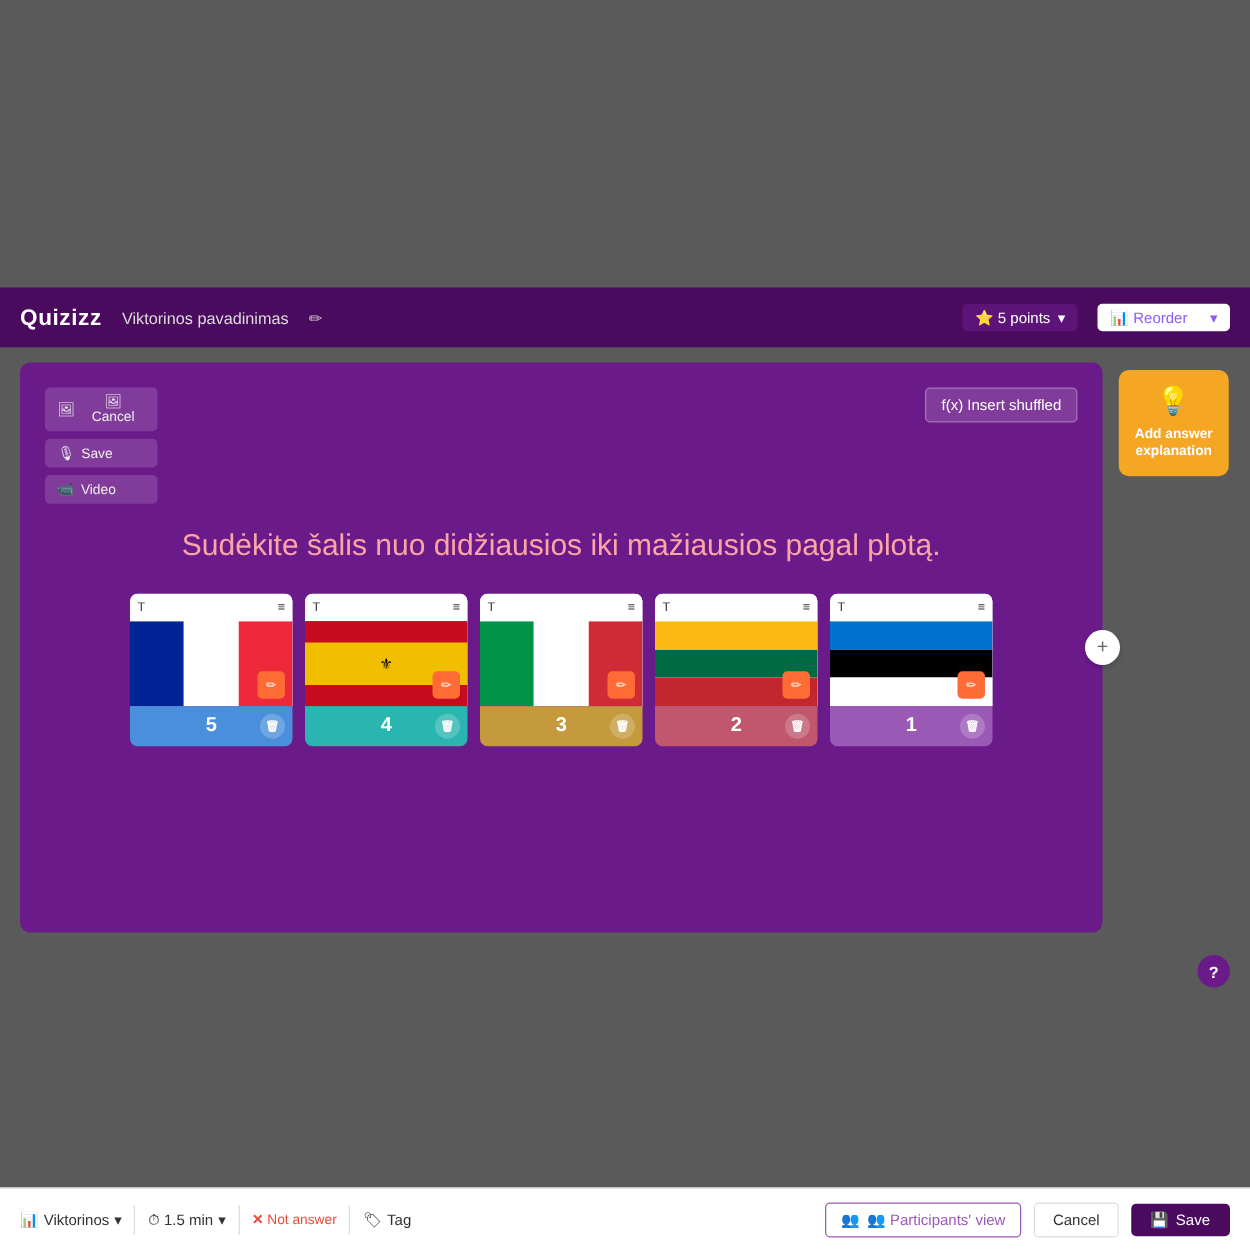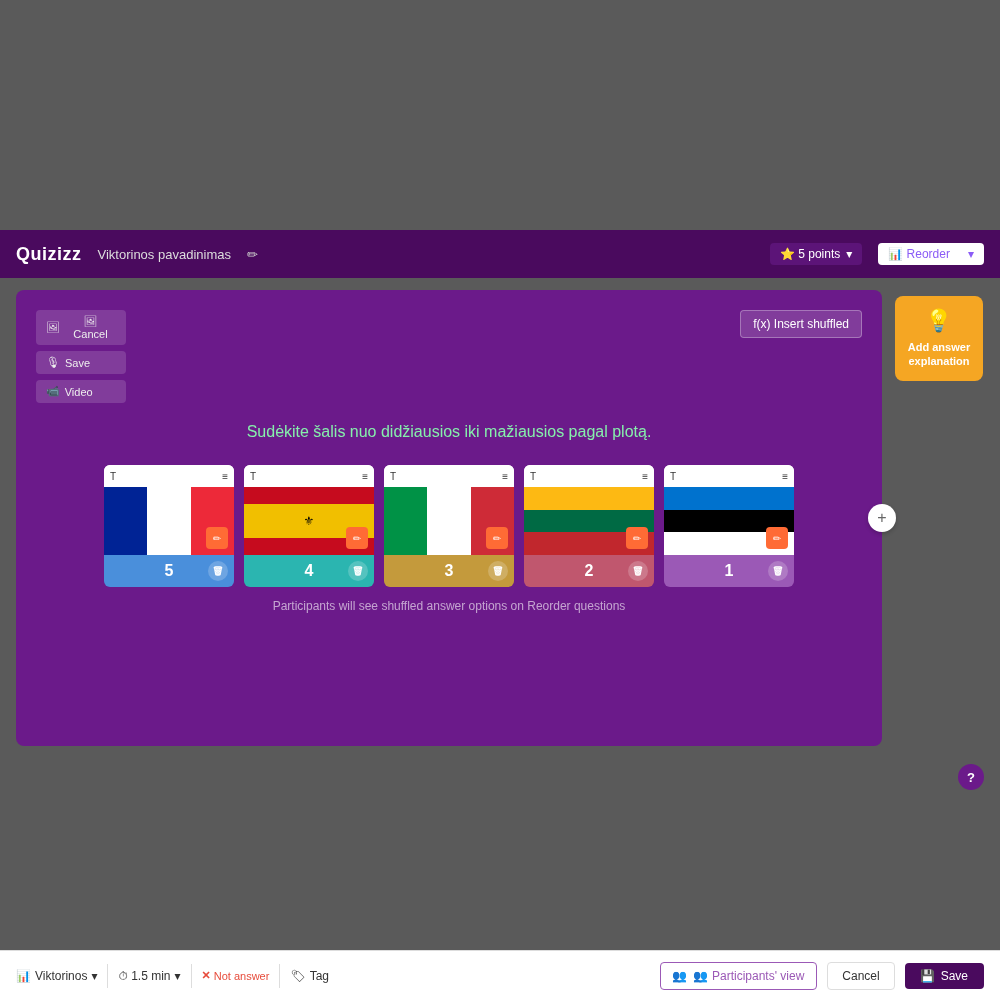--- a/index.html
+++ b/index.html
@@ -119,22 +119,22 @@
       border: 1px solid rgba(255,255,255,0.3);
       color: #fff;
       font-size: 12px;
       padding: 6px 12px;
       border-radius: 4px;
       cursor: pointer;
     }
 
     
     .question-text {
-      color: #86efac;
-      font-size: 16px;
+      color: #fca5a5;
+      font-size: 24px;
       text-align: center;
       margin: 20px 0 24px 0;
       font-weight: 400;
     }
 
     
     .answer-cards {
       display: flex;
       gap: 10px;
       justify-content: center;
@@ -537,21 +537,20 @@
         <div class="card-label" style="background:#9b59b6;">
           <span>1</span>
           <span class="card-delete-btn">🗑</span>
         </div>
       </div>
 
     </div>
 
     <button class="add-answer-btn">+</button>
 
-    <div class="shuffle-notice">Participants will see shuffled answer options on Reorder questions</div>
 
   </div>
 
   <div class="right-panel">
     <div class="explanation-card">
       <span class="explanation-icon">💡</span>
       <span class="explanation-text">Add answer explanation</span>
     </div>
   </div>
 

